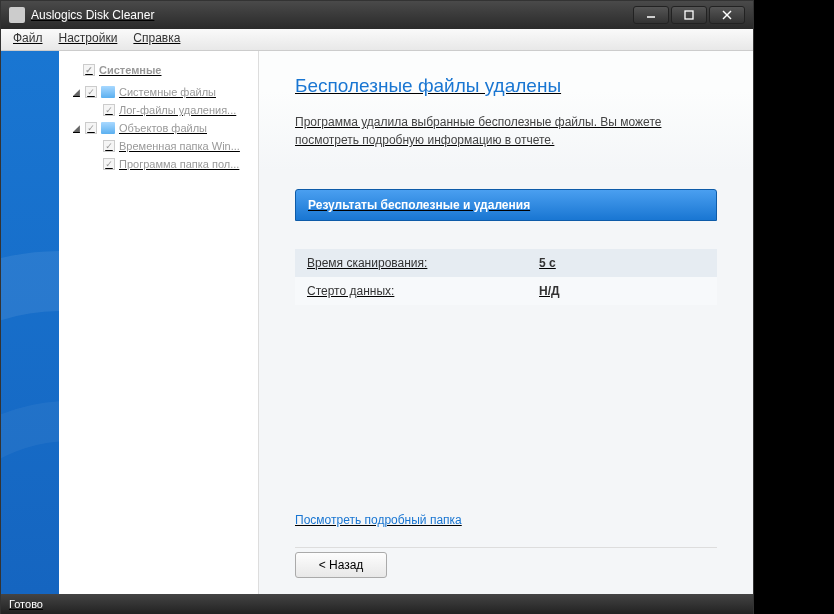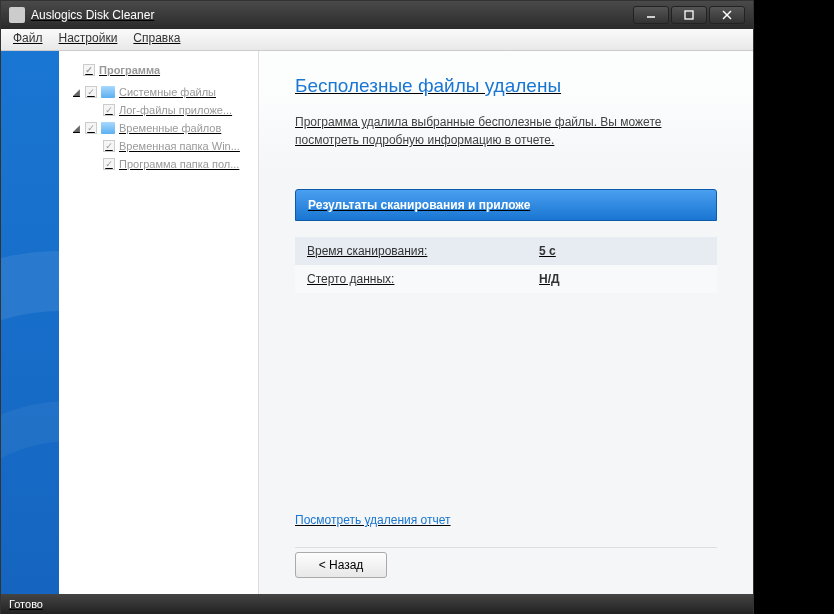--- a/index.html
+++ b/index.html
@@ -32,21 +32,21 @@
     .tree-check { width: 12px; height: 12px; border: 1px solid #ccc; background: #f5f5f5; margin-right: 4px; display: flex; align-items: center; justify-content: center; font-size: 9px; color: #999; }
     .tree-icon { width: 14px; height: 12px; margin-right: 4px; }
     .folder-icon { background: linear-gradient(to bottom, #a8d8ff, #5bb0f0); border-radius: 1px; }
     
     .content-panel { flex: 1; background: linear-gradient(to bottom, #fcfdfd 40px, #f4f6f8 120px); padding: 24px 36px 16px 36px; display: flex; flex-direction: column; position: relative; }
     .content-heading { font-size: 19px; color: #1976d2; font-weight: normal; margin-bottom: 16px; }
     .content-desc { font-size: 12px; color: #444; line-height: 1.5; margin-bottom: 40px; }
     
     .results-header { background: linear-gradient(to bottom, #4a9ff0, #1976d2); color: #fff; font-size: 12px; font-weight: bold; padding: 8px 12px; border-radius: 3px 3px 0 0; border: 1px solid #0d5ba8; }
     
-    .results-table { width: 100%; border-collapse: collapse; margin-top: 16px; }
+    .results-table { width: 100%; border-collapse: collapse; margin-top: 28px; }
     .results-table tr:nth-child(odd) { background: #e6ecf2; }
     .results-table tr:nth-child(even) { background: #f7f9fb; }
     .results-table td { padding: 7px 12px; font-size: 12px; color: #333; }
     .results-table td:first-child { width: 55%; }
     .results-table td:last-child { font-weight: bold; }
     
     .report-link { font-size: 12px; color: #1976d2; cursor: pointer; margin-top: auto; margin-bottom: 20px; }
     
     .button-bar { border-top: 1px solid #ddd; padding-top: 4px; }
     .back-btn { width: 92px; height: 26px; background: linear-gradient(to bottom, #fdfdfd, #e8e8e8); border: 1px solid #aaa; border-radius: 3px; font-size: 12px; cursor: pointer; }
@@ -87,68 +87,68 @@
     <div class="menu-item">Справка</div>
   </div>
 
   <div class="main-area">
 
     <div class="sidebar-blue"></div>
 
     <div class="tree-panel">
       <div class="tree-item root">
         <span class="tree-check">✓</span>
-        <span>Программа</span>
+        <span>Системные</span>
       </div>
       <div class="tree-item group">
         <span class="tree-expand">◢</span>
         <span class="tree-check">✓</span>
         <span class="tree-icon folder-icon"></span>
         <span>Системные файлы</span>
       </div>
       <div class="tree-item child">
         <span class="tree-check">✓</span>
-        <span>Лог-файлы приложе...</span>
+        <span>Лог-файлы удаления...</span>
       </div>
       <div class="tree-item group">
         <span class="tree-expand">◢</span>
         <span class="tree-check">✓</span>
         <span class="tree-icon folder-icon"></span>
-        <span>Временные файлов</span>
+        <span>Объектов файлы</span>
       </div>
       <div class="tree-item child">
         <span class="tree-check">✓</span>
         <span>Временная папка Win...</span>
       </div>
       <div class="tree-item child">
         <span class="tree-check">✓</span>
         <span>Программа папка пол...</span>
       </div>
     </div>
 
     <div class="content-panel">
       <h2 class="content-heading">Бесполезные файлы удалены</h2>
       <p class="content-desc">Программа удалила выбранные бесполезные файлы. Вы можете посмотреть подробную информацию в отчете.</p>
 
-      <div class="results-header">Результаты сканирования и приложе</div>
+      <div class="results-header">Результаты бесполезные и удаления</div>
 
       <table class="results-table">
         <tbody>
             <tr>
           <td>Время сканирования:</td>
           <td>5 с</td>
         </tr>
         <tr>
           <td>Стерто данных:</td>
           <td>Н/Д</td>
         </tr>
       </tbody>
         </table>
 
-      <div class="report-link">Посмотреть удаления отчет</div>
+      <div class="report-link">Посмотреть подробный папка</div>
 
       <div class="button-bar">
         <button class="back-btn">&lt; Назад</button>
       </div>
     </div>
 
   </div>
 
   <div class="statusbar">
     <span>Готово</span>

